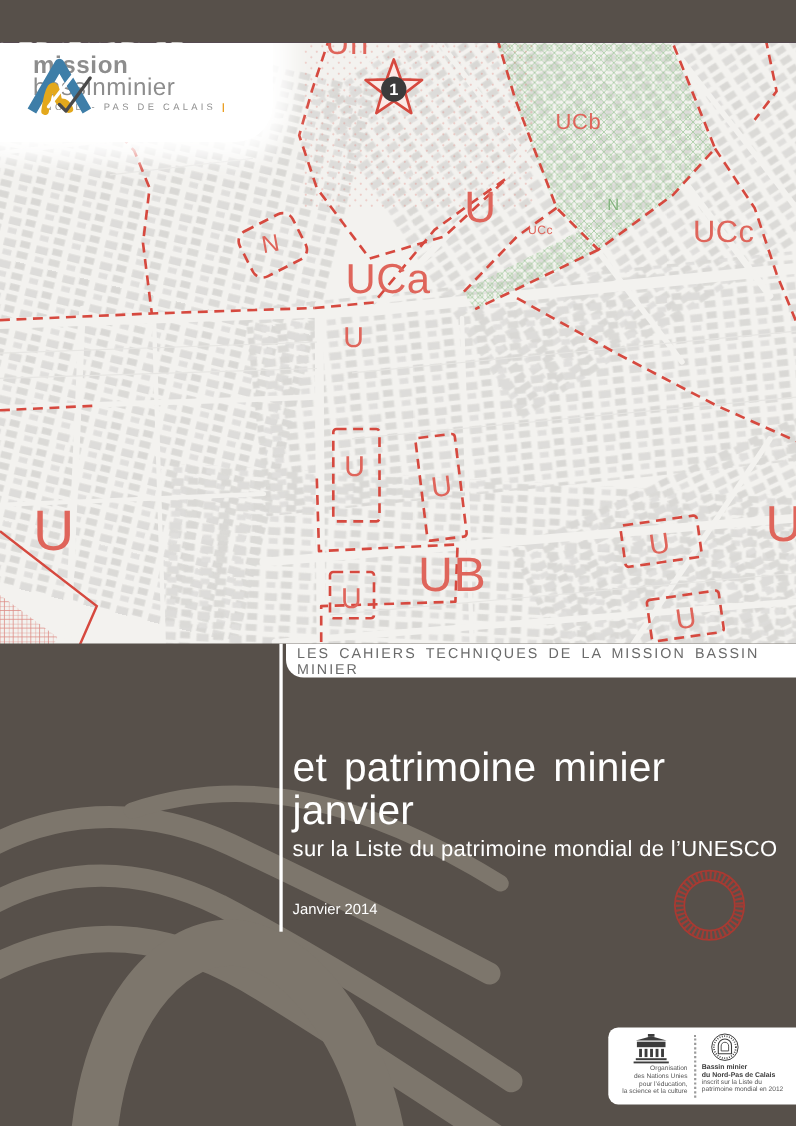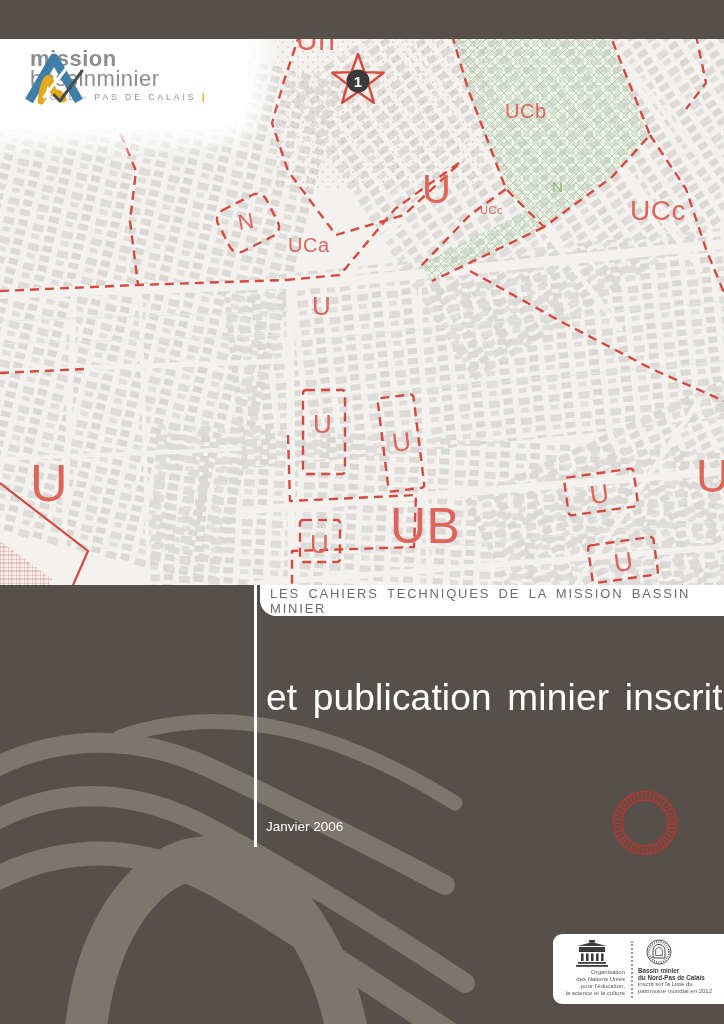--- a/index.html
+++ b/index.html
@@ -160,27 +160,27 @@
   </svg>
 
   <div class="zone-label" style="left:296px;top:-14px;font-size:30px;">Uh</div>
   <div class="star-num">1</div>
   <div class="zone-label" style="left:505px;top:62px;font-size:20px;">UCb</div>
   <div class="zone-label" style="left:422px;top:130px;font-size:40px;">U</div>
   <div class="zone-label zl-green" style="left:552px;top:140px;font-size:15px;">N</div>
   <div class="zone-label" style="left:480px;top:166px;font-size:11px;">UCc</div>
   <div class="zone-label" style="left:630px;top:158px;font-size:28px;">UCc</div>
   <div class="zone-label" style="left:238px;top:172px;font-size:22px;transform:rotate(-10deg);">N</div>
-  <div class="zone-label" style="left:288px;top:196px;font-size:20px;">UCa</div>
+  <div class="zone-label" style="left:314px;top:196px;font-size:38px;">UCa</div>
   <div class="zone-label" style="left:312px;top:254px;font-size:26px;">U</div>
   <div class="zone-label" style="left:30px;top:418px;font-size:52px;">U</div>
   <div class="zone-label" style="left:313px;top:372px;font-size:26px;">U</div>
   <div class="zone-label" style="left:392px;top:390px;font-size:26px;transform:rotate(-7deg);">U</div>
   <div class="zone-label" style="left:310px;top:492px;font-size:26px;">U</div>
-  <div class="zone-label" style="left:390px;top:462px;font-size:50px;">UB</div>
+  <div class="zone-label" style="left:380px;top:462px;font-size:44px;">UB</div>
   <div class="zone-label" style="left:590px;top:442px;font-size:26px;transform:rotate(-8deg);">U</div>
   <div class="zone-label" style="left:614px;top:510px;font-size:26px;transform:rotate(-8deg);">U</div>
   <div class="zone-label" style="left:696px;top:414px;font-size:46px;">U</div>
   <div class="zone-label" style="left:-4px;top:548px;font-size:22px;">2</div>
 
   <div class="logo-plate">
     <div class="logo">
       <svg width="62" height="58" viewBox="0 0 62 58">
         <path d="M5,52 L30,9 L55,52" fill="none" stroke="#3e7ea8" stroke-width="9" stroke-linejoin="round"></path>
         <path d="M17,52 C20,30 25,22 28,38 C30,50 34,38 39,50" fill="none" stroke="#e3a81c" stroke-width="7" stroke-linecap="round"></path>
@@ -207,25 +207,26 @@
       <path d="M85,452 C95,340 150,272 210,272 C268,272 332,355 348,452" stroke-width="42"></path>
     </g>
   </svg>
 
   <div class="series-box">
     <span>LES CAHIERS TECHNIQUES DE LA MISSION BASSIN MINIER</span>
   </div>
   <div class="vline"></div>
 
   <div class="title-block">
-    <div class="title-l2">et publication minier inscrit</div>
+    <div class="title-l2">et patrimoine minier janvier</div>
+    <div class="title-l3">sur la Liste du patrimoine mondial de l’UNESCO</div>
   </div>
 
   <div class="edition">
-    <div>Janvier 2006</div>
+    <div>Janvier 2014</div>
   </div>
 
   <svg class="seal" width="70" height="70" viewBox="0 0 70 70">
     <circle cx="35" cy="36" r="31.5" fill="none" stroke="#a93a32" stroke-width="1.6"></circle>
     <circle cx="35" cy="36" r="23" fill="none" stroke="#a93a32" stroke-width="1.6"></circle>
     <circle cx="35" cy="36" r="27.2" fill="none" stroke="#a93a32" stroke-width="7.5" stroke-dasharray="2 2" opacity=".85"></circle>
   </svg>
 
   <div class="footer-box">
     <div class="col-unesco">

